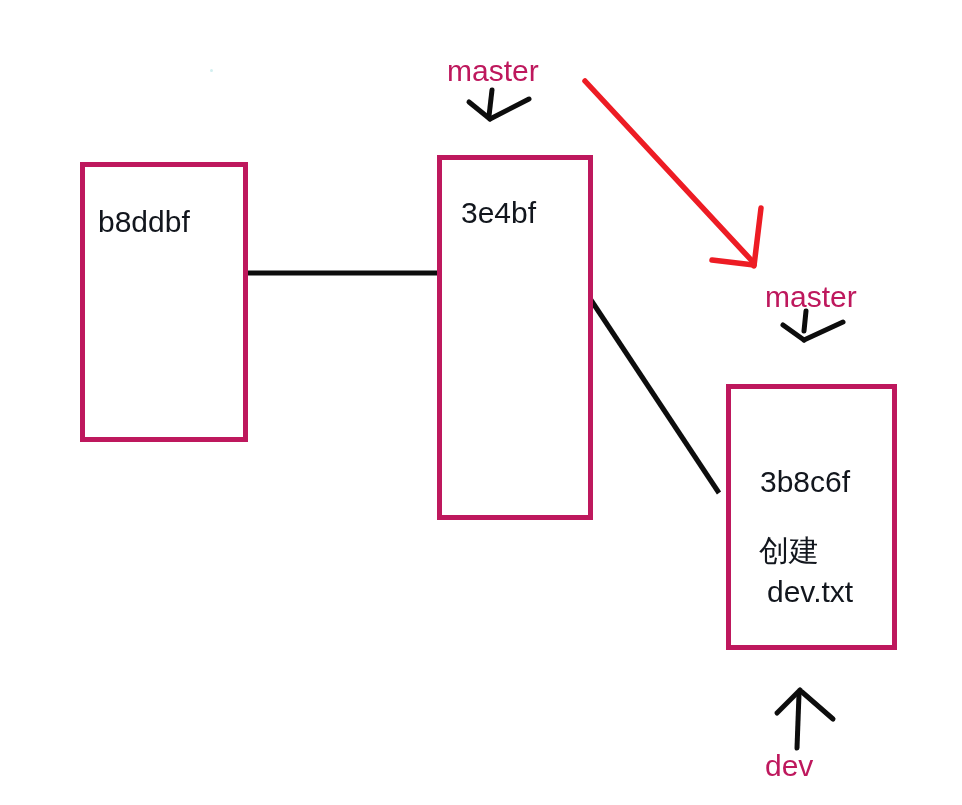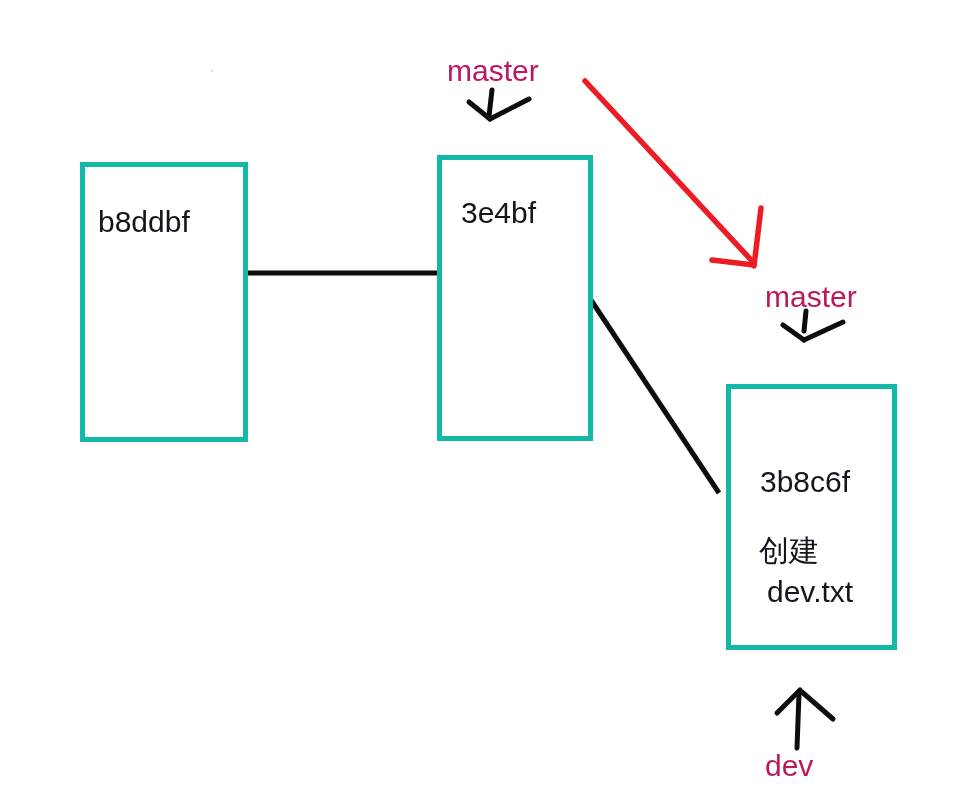--- a/index.html
+++ b/index.html
@@ -1,21 +1,21 @@
 <!DOCTYPE html>
 <html><head>
 <meta charset="utf-8">
 <style>
   html,body{margin:0;padding:0;background:#ffffff;}
   body{font-family:"Liberation Sans","DejaVu Sans",sans-serif;}
   .canvas{position:relative;width:962px;height:805px;background:#ffffff;overflow:hidden;}
   .layer{position:absolute;left:0;top:0;width:962px;height:805px;}
-  .node{position:absolute;border:5px solid #14b8a6;background:#ffffff;box-sizing:border-box;}
+  .node{position:absolute;border:5px solid #be185d;background:#ffffff;box-sizing:border-box;}
   .node-b8ddbf{left:80px;top:162px;width:168px;height:280px;}
-  .node-3e4bf{left:437px;top:155px;width:156px;height:286px;}
+  .node-3e4bf{left:437px;top:155px;width:156px;height:365px;}
   .node-3b8c6f{left:726px;top:384px;width:171px;height:266px;padding-left:19px;}
   .hash,.note{position:absolute;font-size:30px;color:#12161d;white-space:nowrap;}
   .node-b8ddbf .hash{left:13px;top:38px;}
   .node-3e4bf .hash{left:19px;top:36px;}
   .node-3b8c6f .hash{left:29px;top:76px;}
   .node-3b8c6f .note1{left:28px;top:142px;}
   .node-3b8c6f .note2{left:36px;top:186px;}
   .blabel{position:absolute;font-size:30px;color:#be185d;white-space:nowrap;}
   .label-master-top{left:447px;top:54px;}
   .label-master-right{left:765px;top:280px;}

